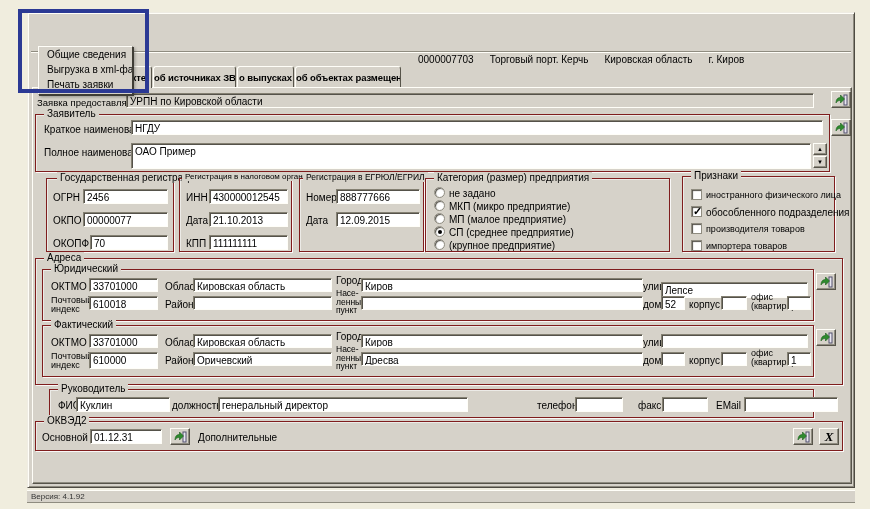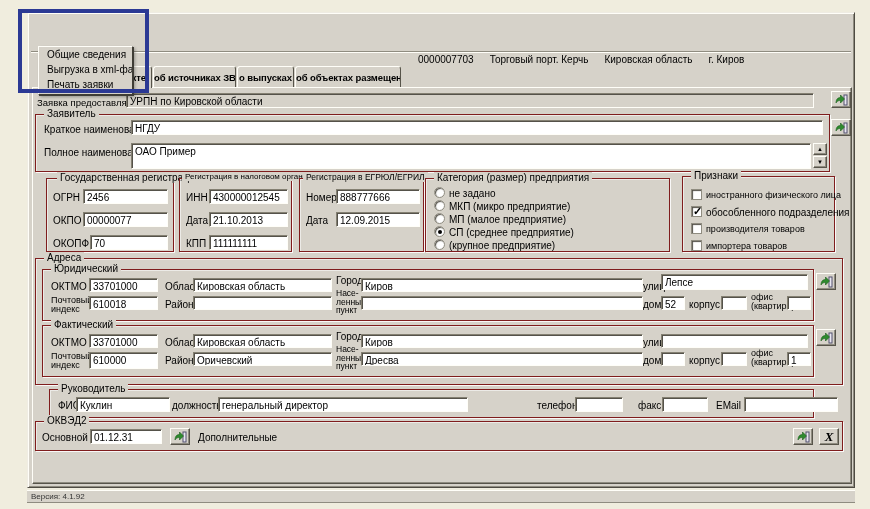--- a/index.html
+++ b/index.html
@@ -225,21 +225,21 @@
 
       <div class="grp" style="left:6px;top:10px;width:772px;height:52px">
         <span class="leg">Юридический</span>
         <span class="lbl" style="left:8px;top:11px">ОКТМО</span>
         <div class="fld" style="left:46px;top:8px;width:69px;height:14px">33701000</div>
         <span class="lbl" style="left:122px;top:11px">Область</span>
         <div class="fld" style="left:150px;top:8px;width:139px;height:14px">Кировская область</div>
         <span class="lbl" style="left:293px;top:5px">Город</span>
         <div class="fld" style="left:318px;top:8px;width:282px;height:14px">Киров</div>
         <span class="lbl" style="left:600px;top:11px">улица</span>
-        <div class="fld" style="left:618px;top:4px;width:147px;height:16px">Лепсе</div>
+        <div class="fld" style="left:618px;top:12px;width:147px;height:16px">Лепсе</div>
         <span class="lbl sm" style="left:8px;top:26px;width:38px">Почтовый индекс</span>
         <div class="fld" style="left:46px;top:26px;width:69px;height:14px">610018</div>
         <span class="lbl" style="left:122px;top:29px">Район</span>
         <div class="fld" style="left:150px;top:26px;width:139px;height:14px"></div>
         <span class="lbl xs" style="left:293px;top:19px;width:26px">Насе- ленный пункт</span>
         <div class="fld" style="left:318px;top:26px;width:282px;height:14px"></div>
         <span class="lbl" style="left:600px;top:29px">дом</span>
         <div class="fld" style="left:618px;top:26px;width:24px;height:14px">52</div>
         <span class="lbl" style="left:646px;top:29px">корпус</span>
         <div class="fld" style="left:678px;top:26px;width:26px;height:14px"></div>

